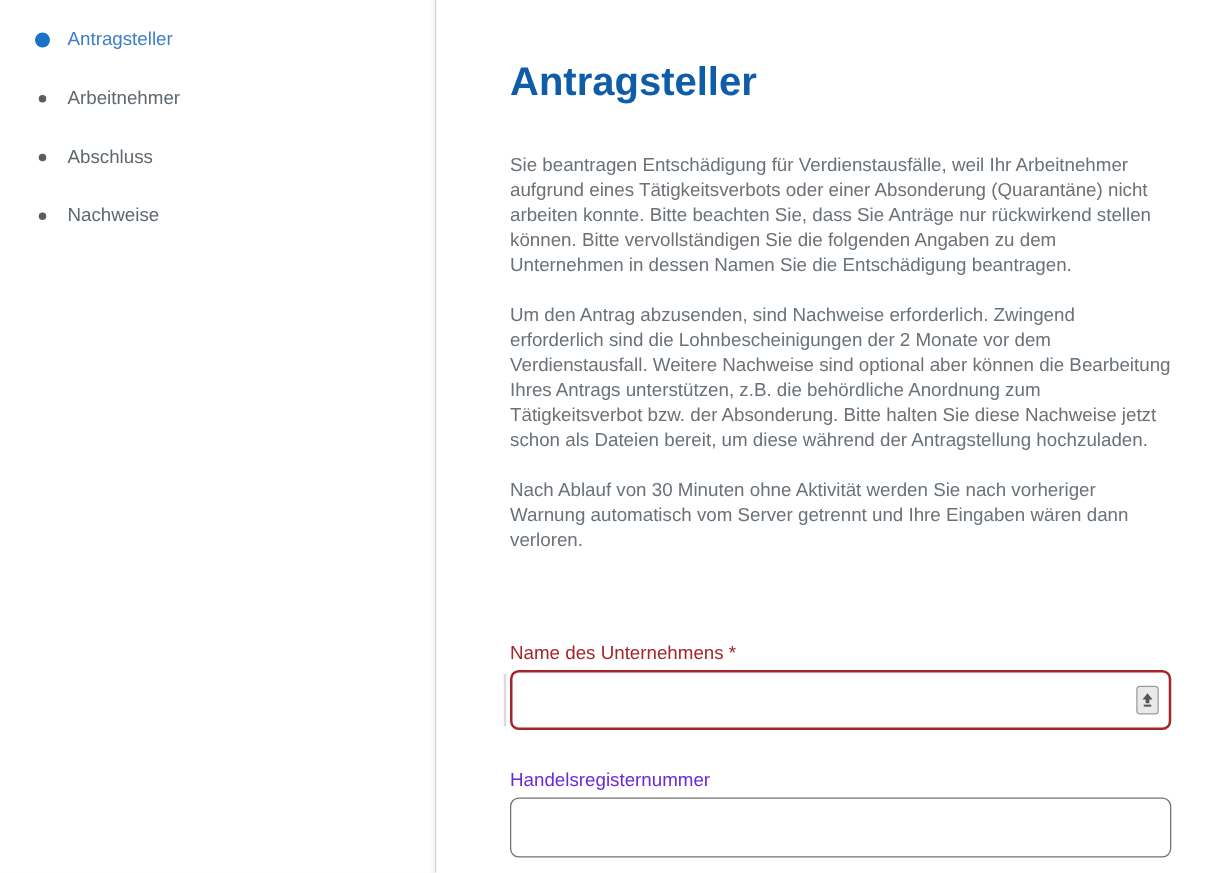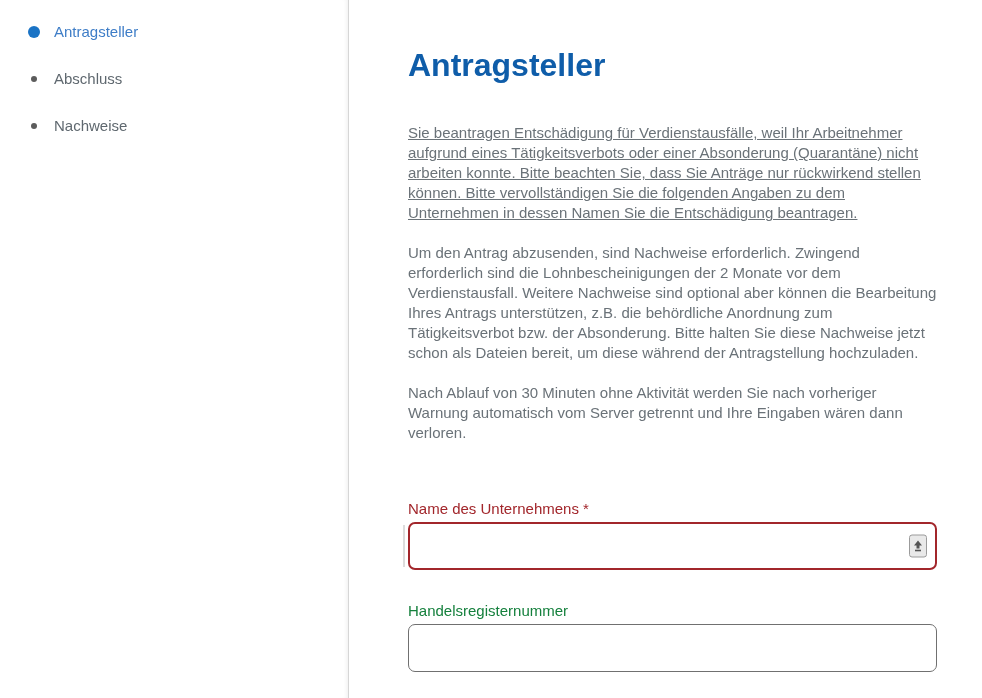--- a/index.html
+++ b/index.html
@@ -59,31 +59,31 @@
     font-weight: 700;
     color: #0f5da9;
     line-height: 1.35;
   }
   .intro p {
     margin-top: 20px;
     font-size: 15px;
     line-height: 20px;
     color: #6a7278;
   }
-  .intro p:first-child { margin-top: 36px; text-decoration: underline; }
+  .intro p:first-child { margin-top: 36px; }
 
-  .form-area { margin-top: 56px; }
+  .form-area { margin-top: 70px; }
   .field { position: relative; }
   .field + .field { margin-top: 31px; }
   .field-label {
     display: block;
     font-size: 15px;
     line-height: 20px;
     margin-bottom: 3px;
-    color: #15803d;
+    color: #6d28d9;
   }
   .field.required .field-label { color: #a2262b; }
   .input-wrap { position: relative; }
   .text-input {
     width: 100%;
     height: 48px;
     border: 1px solid #707070;
     border-radius: 7px;
     background: #ffffff;
     font-size: 15px;
@@ -122,20 +122,26 @@
     <li class="nav-item active">
       <span class="dot-wrap">
           <span class="dot"></span>
         </span>
       <span class="label">Antragsteller</span>
     </li>
     <li class="nav-item">
       <span class="dot-wrap">
           <span class="dot"></span>
         </span>
+      <span class="label">Arbeitnehmer</span>
+    </li>
+    <li class="nav-item">
+      <span class="dot-wrap">
+          <span class="dot"></span>
+        </span>
       <span class="label">Abschluss</span>
     </li>
     <li class="nav-item">
       <span class="dot-wrap">
           <span class="dot"></span>
         </span>
       <span class="label">Nachweise</span>
     </li>
   </ul>
 </div>

